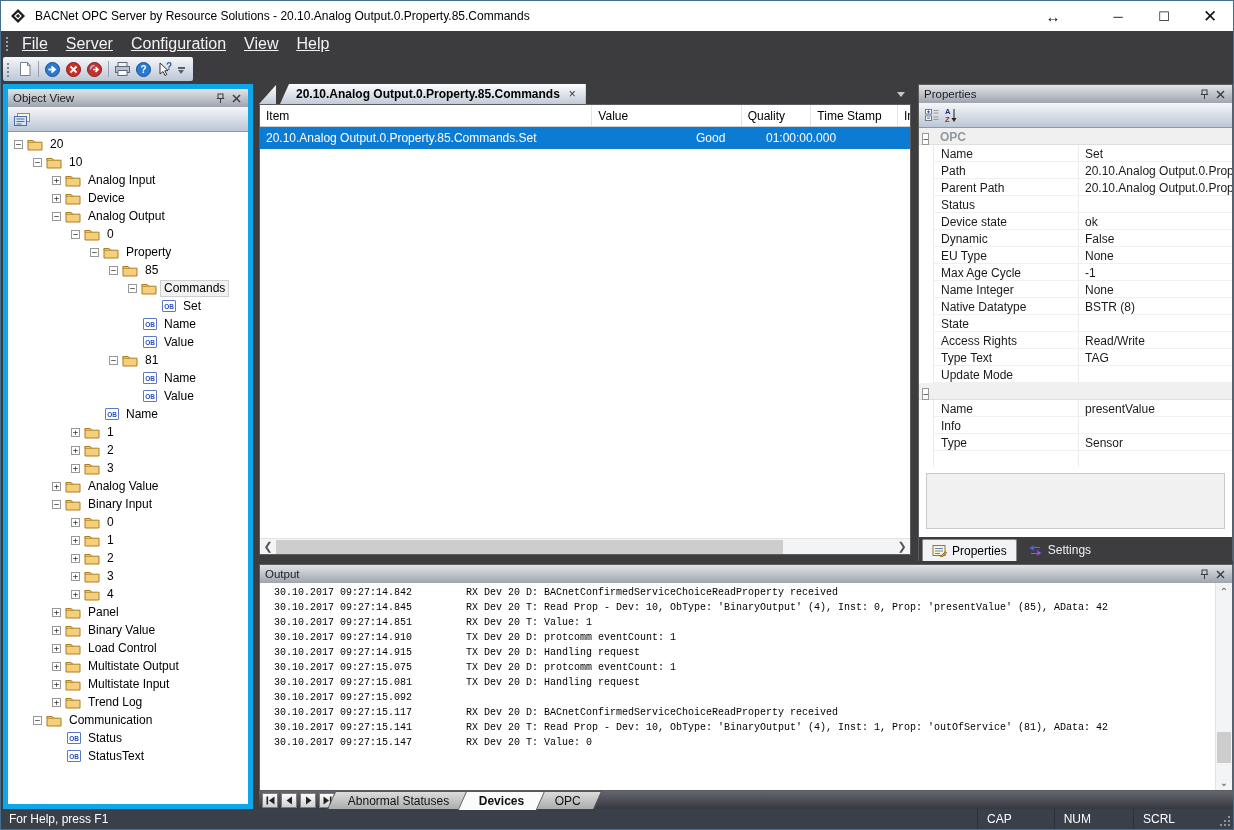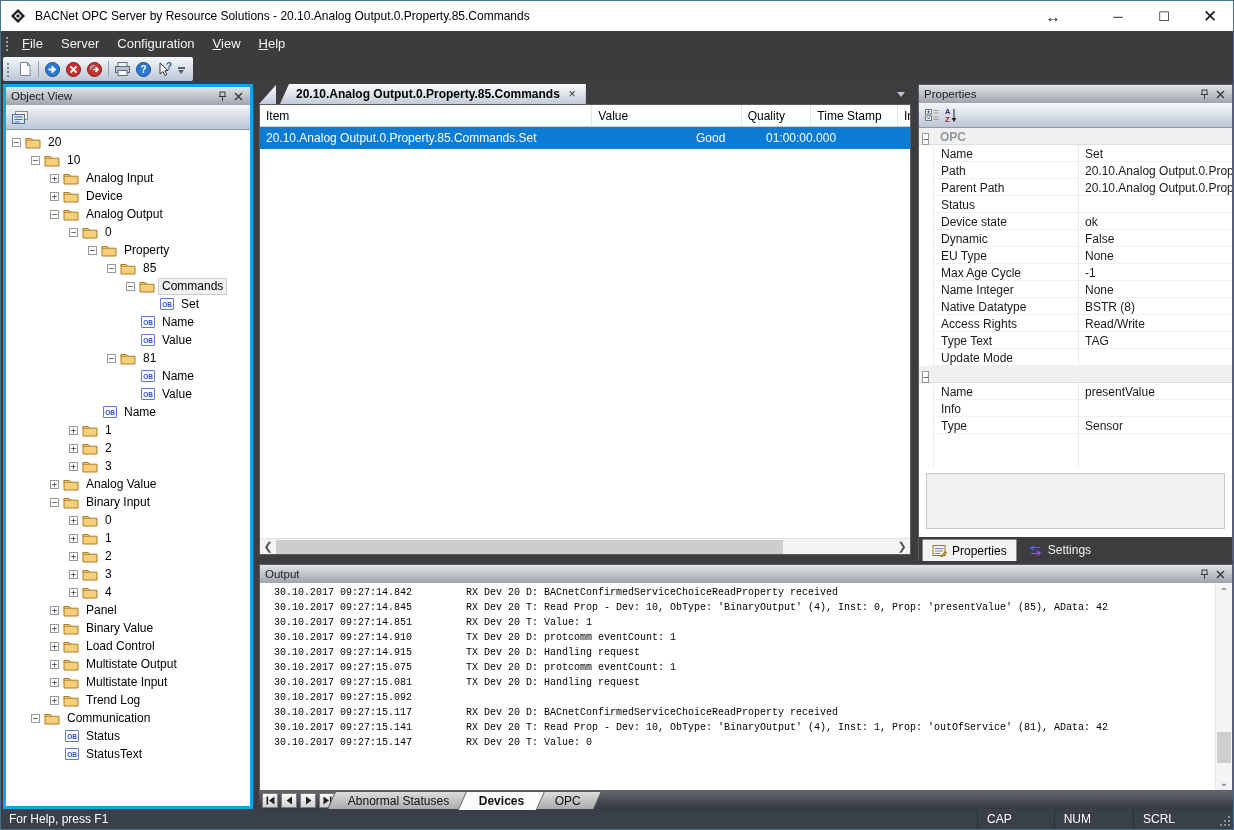--- a/index.html
+++ b/index.html
@@ -19,21 +19,21 @@
   .win-btn { width:46px; height:30px; display:flex; align-items:center; justify-content:center;
              font-size:13px; color:#111; }
   .win-btn.close { font-size:17px; }
 
   
   .menubar { position:absolute; top:30px; left:0; right:0; height:25px; background:#3c3c3e;
              display:flex; align-items:center; color:#f2f2f2; }
   .grip-v { width:4px; height:15px; margin:0 4px 0 4px;
             background-image:radial-gradient(circle,#8fa3bb 1px,transparent 1.2px);
             background-size:4px 4px; }
-  .menu-item { padding:0 9px; font-size:13px; line-height:25px; }
+  .menu-item { padding:0 9px; font-size:16px; line-height:25px;text-decoration:underline; }
   .menu-item u { text-decoration:underline; }
 
   
   .toolbar-row { position:absolute; top:55px; left:0; right:0; height:26px; background:#3c3c3e; }
   .toolbar { position:absolute; left:2px; top:1px; height:24px; width:190px;
              background:linear-gradient(#f5f7fa,#bcc6d6); border-radius:2px;
              display:flex; align-items:center; padding-left:3px; }
   .grip-t { width:4px; height:15px; margin-right:4px;
             background-image:radial-gradient(circle,#74记80 1px,transparent 1.2px);
             background-image:radial-gradient(circle,#7a8599 1px,transparent 1.2px);
@@ -48,21 +48,21 @@
   
   .workspace { position:absolute; top:81px; left:0; right:0; bottom:20px; background:#3d3d3f; }
 
   .panel-title { height:18px; background:linear-gradient(#e2e4e7,#9ea5af);
                  display:flex; align-items:center; font-size:11.5px; color:#1c1c1c; padding:0 5px; }
   .pt-label { flex:1; }
   .pt-ico { width:14px; height:14px; display:flex; align-items:center; justify-content:center; margin-left:2px; }
 
   
   .ov { position:absolute; left:2px; top:2px; width:250px; height:725px; background:#fff;
-        display:flex; flex-direction:column; border:3px solid #0ea5e9; }
+        display:flex; flex-direction:column; border:5px solid #0ea5e9; }
   .ov-toolstrip { height:25px; background:linear-gradient(#f5f7fa,#bcc6d6);
                   display:flex; align-items:center; padding-left:5px; border-bottom:1px solid #8f98a6; }
   .tree { flex:1; overflow:hidden; padding-top:3px; font-size:12px; color:#000; background:#fff; }
   .tree-row { height:18px; display:flex; align-items:center; }
   .exp { width:9px; height:9px; border:1px solid #989898; background:#fff; margin-right:4px;
          font-family:"DejaVu Sans Mono",monospace; font-size:9px; line-height:7px; text-align:center; color:#333; flex:none; }
   .exp-sp { width:15px; flex:none; }
   .tree-ico { margin-right:4px; display:inline-flex; flex:none; }
   .tagico { width:14px; height:12px; border:1px solid #5a79c8; background:#fff; color:#2b4fc0;
             font-size:6.5px; font-weight:bold; display:inline-flex; align-items:center; justify-content:center;
@@ -713,20 +713,25 @@
               <span class="pl">Name Integer</span>
               <span class="pv">None</span>
             </div>
             <div class="prow">
               <span class="gut"></span>
               <span class="pl">Native Datatype</span>
               <span class="pv">BSTR (8)</span>
             </div>
             <div class="prow">
               <span class="gut"></span>
+              <span class="pl">State</span>
+              <span class="pv"></span>
+            </div>
+            <div class="prow">
+              <span class="gut"></span>
               <span class="pl">Access Rights</span>
               <span class="pv">Read/Write</span>
             </div>
             <div class="prow">
               <span class="gut"></span>
               <span class="pl">Type Text</span>
               <span class="pv">TAG</span>
             </div>
             <div class="prow">
               <span class="gut"></span>

